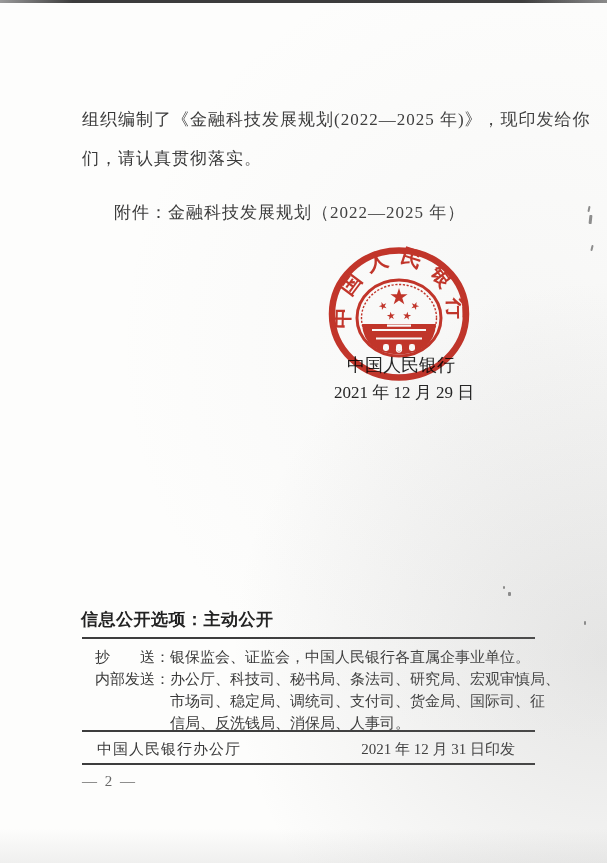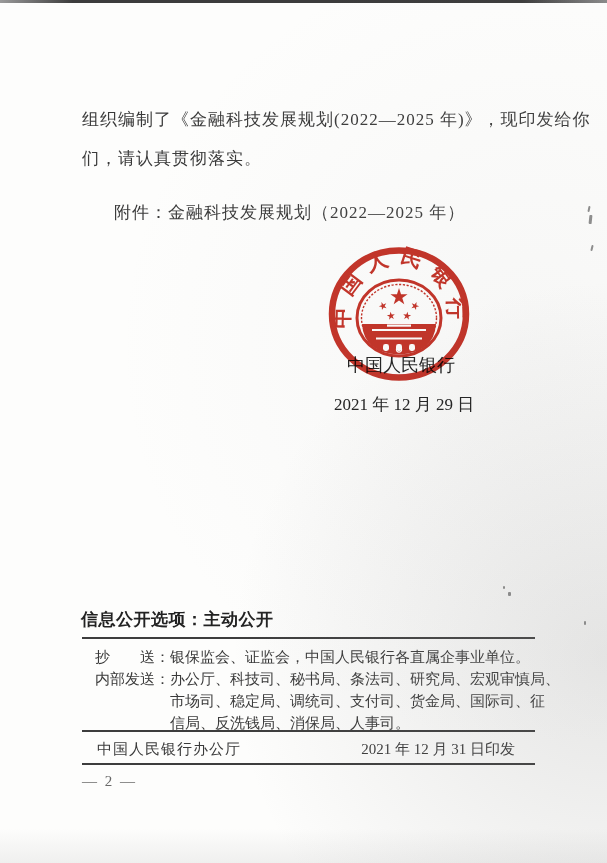--- a/index.html
+++ b/index.html
@@ -30,21 +30,21 @@
   .line1 { top: 108px; }
   .line2 { top: 147px; }
   .attachment { position: absolute; left: 114px; top: 201px; font-size: 17px; letter-spacing: 1px; white-space: nowrap; color: #3a3a3a; }
 
   .signature-issuer {
     position: absolute; left: 347px; top: 353px; z-index: 1;
     font-size: 18px; letter-spacing: 0; white-space: nowrap; color: #262626;
   }
   .signature-date {
     position: absolute; left: 334px; top: 381px; z-index: 1;
-    font-size: 17px; white-space: nowrap; color: #262626; margin-top: 12px;
+    font-size: 17px; white-space: nowrap; color: #262626;
   }
   .seal-svg {
     position: absolute; left: 326px; top: 244px; z-index: 2;
     width: 146px; height: 140px;
     mix-blend-mode: multiply; opacity: .93;
   }
   .seal-ringtext { font-family: "Liberation Serif", "DejaVu Serif", serif; font-weight: bold; font-size: 21px; letter-spacing: 10px; }
 
   .disclosure {
     position: absolute; left: 81px; top: 608px;

